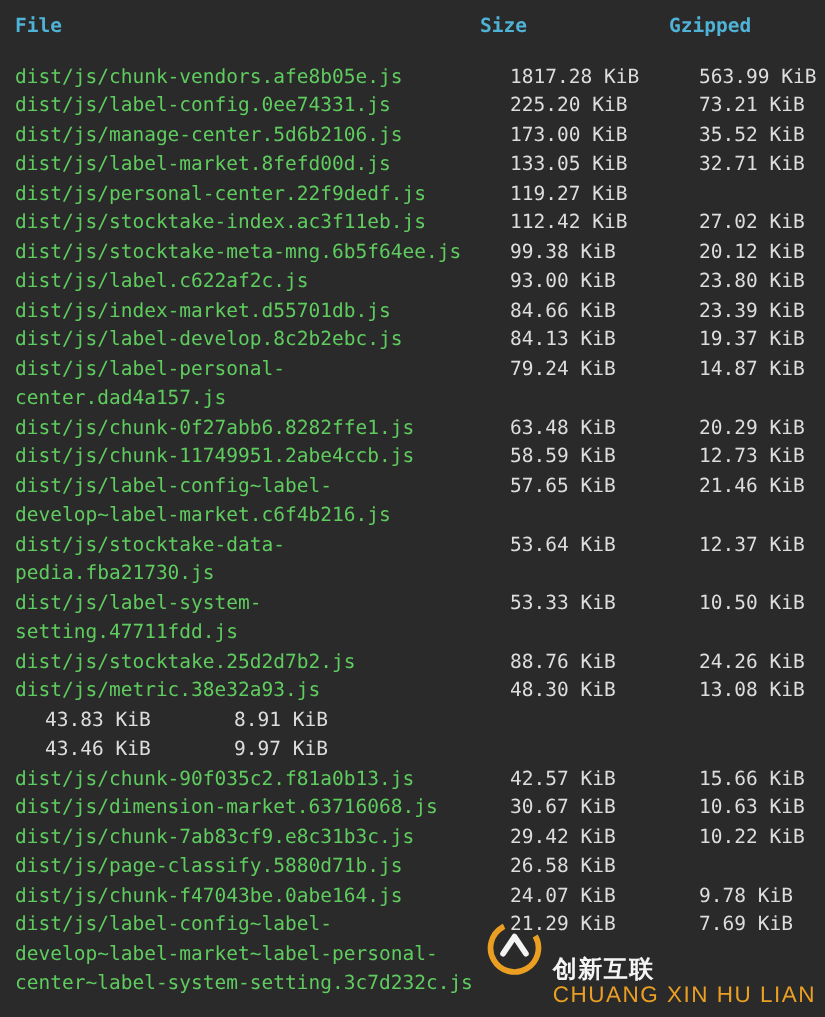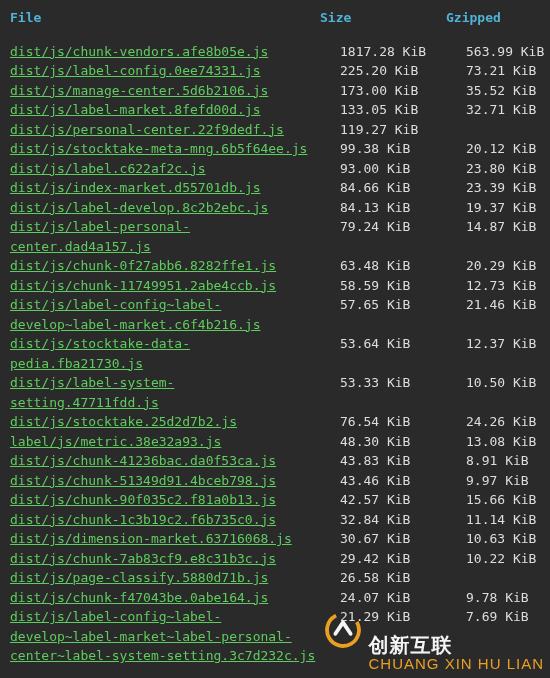--- a/index.html
+++ b/index.html
@@ -30,21 +30,21 @@
     flex: 0 0 126px;
   }
   .col-gzip {
     flex: 0 0 104px;
   }
   .hdr {
     color: #4fb3d8;
     font-weight: bold;
     margin-bottom: 14px;
   }
-  .file { color: #5fcc5f; text-decoration: underline; }
+  .file { color: #5fcc5f; }
   .size { color: #ddd; margin-left: 20px; }
   .gzip { color: #ddd; }
 
   .watermark {
     position: absolute;
     right: 6px;
     bottom: 6px;
     display: flex;
     align-items: center;
     gap: 6px;
@@ -52,21 +52,21 @@
   }
   .wm-logo {
     width: 38px; height: 38px;
     position: relative;
   }
   .wm-logo svg { width: 100%; height: 100%; }
   .wm-text {
     display: flex; flex-direction: column; line-height: 1.05;
     font-family: "Microsoft YaHei","Heiti SC",sans-serif;
   }
-  .wm-cn { color: #fff; font-size: 20px; font-weight: 700; letter-spacing: 1px; margin-top: 48px; }
+  .wm-cn { color: #fff; font-size: 16px; font-weight: 700; letter-spacing: 1px; margin-top: 48px; }
   .wm-py { color: #f5a623; font-size: 15px; letter-spacing: 1px; }
 </style>
 </head>
 <body>
 
 <div class="table">
   <div class="row hdr">
     <div class="col-file">File</div>
     <div class="col-size">Size</div>
     <div class="col-gzip">Gzipped</div>
@@ -90,20 +90,25 @@
       <div class="row">
         <div class="col-file file">dist/js/label-market.8fefd00d.js</div>
         <div class="col-size size">133.05 KiB</div>
         <div class="col-gzip gzip">32.71 KiB</div>
       </div>
       <div class="row">
         <div class="col-file file">dist/js/personal-center.22f9dedf.js</div>
         <div class="col-size size">119.27 KiB</div>
       </div>
       <div class="row">
+        <div class="col-file file">dist/js/stocktake-index.ac3f11eb.js</div>
+        <div class="col-size size">112.42 KiB</div>
+        <div class="col-gzip gzip">27.02 KiB</div>
+      </div>
+      <div class="row">
         <div class="col-file file">dist/js/stocktake-meta-mng.6b5f64ee.js</div>
         <div class="col-size size">99.38 KiB</div>
         <div class="col-gzip gzip">20.12 KiB</div>
       </div>
       <div class="row">
         <div class="col-file file">dist/js/label.c622af2c.js</div>
         <div class="col-size size">93.00 KiB</div>
         <div class="col-gzip gzip">23.80 KiB</div>
       </div>
       <div class="row">
@@ -141,47 +146,40 @@
         <div class="col-size size">53.64 KiB</div>
         <div class="col-gzip gzip">12.37 KiB</div>
       </div>
       <div class="row">
         <div class="col-file file">dist/js/label-system-setting.47711fdd.js</div>
         <div class="col-size size">53.33 KiB</div>
         <div class="col-gzip gzip">10.50 KiB</div>
       </div>
       <div class="row">
         <div class="col-file file">dist/js/stocktake.25d2d7b2.js</div>
-        <div class="col-size size">76.54 KiB</div>
+        <div class="col-size size">88.76 KiB</div>
         <div class="col-gzip gzip">24.26 KiB</div>
       </div>
       <div class="row">
-        <div class="col-file file">label/js/metric.38e32a93.js</div>
+        <div class="col-file file">dist/js/metric.38e32a93.js</div>
         <div class="col-size size">48.30 KiB</div>
         <div class="col-gzip gzip">13.08 KiB</div>
       </div>
       <div class="row">
-        <div class="col-file file">dist/js/chunk-41236bac.da0f53ca.js</div>
         <div class="col-size size">43.83 KiB</div>
         <div class="col-gzip gzip">8.91 KiB</div>
       </div>
       <div class="row">
-        <div class="col-file file">dist/js/chunk-51349d91.4bceb798.js</div>
         <div class="col-size size">43.46 KiB</div>
         <div class="col-gzip gzip">9.97 KiB</div>
       </div>
       <div class="row">
         <div class="col-file file">dist/js/chunk-90f035c2.f81a0b13.js</div>
         <div class="col-size size">42.57 KiB</div>
         <div class="col-gzip gzip">15.66 KiB</div>
-      </div>
-      <div class="row">
-        <div class="col-file file">dist/js/chunk-1c3b19c2.f6b735c0.js</div>
-        <div class="col-size size">32.84 KiB</div>
-        <div class="col-gzip gzip">11.14 KiB</div>
       </div>
       <div class="row">
         <div class="col-file file">dist/js/dimension-market.63716068.js</div>
         <div class="col-size size">30.67 KiB</div>
         <div class="col-gzip gzip">10.63 KiB</div>
       </div>
       <div class="row">
         <div class="col-file file">dist/js/chunk-7ab83cf9.e8c31b3c.js</div>
         <div class="col-size size">29.42 KiB</div>
         <div class="col-gzip gzip">10.22 KiB</div>

